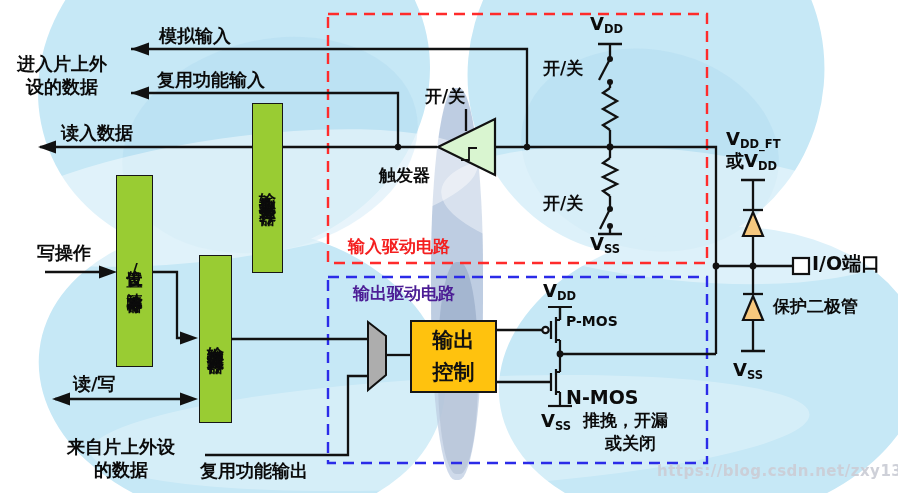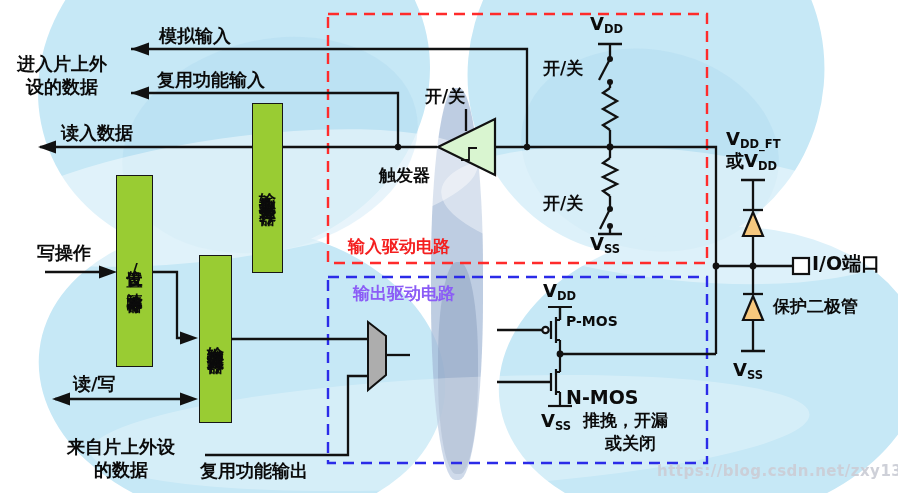--- a/index.html
+++ b/index.html
@@ -26,21 +26,21 @@
   .orangebox{
     position:absolute;z-index:4;background:#ffc20e;border:2px solid #161616;
     display:flex;flex-direction:column;align-items:center;justify-content:center;
     box-sizing:border-box;font-weight:bold;font-size:21px;line-height:1.5;color:#111;
   }
   
   .lbl{position:absolute;z-index:5;font-weight:bold;color:#0b0b0b;font-size:18px;line-height:1.25;white-space:nowrap;}
   .lbl .ln{display:block;}
   .sm{font-size:17px;}
   .red{color:#f42020;}
-  .blue{color:#8b5cf6;}
+  .blue{color:#4c1d95;}
   .center{text-align:center;white-space:normal;}
   .vlbl{font-size:18px;font-weight:bold;}
   .vlbl sub{font-size:11.5px;vertical-align:-3px;font-weight:bold;letter-spacing:0;}
   #watermark{position:absolute;z-index:6;font-size:15px;font-weight:bold;color:rgba(203,206,214,.95);letter-spacing:.5px;}
 </style>
 </head>
 <body>
 
 <div id="stage">
 
@@ -153,20 +153,24 @@
   <div class="greenbox" style="left:252px;top:103px;width:31px;height:170px;">
     <span class="vtext" style="font-size:17px;letter-spacing:3px;">输入数据寄存器</span>
   </div>
   <div class="greenbox" style="left:116px;top:175px;width:37px;height:192px;">
     <span class="vtext" style="font-size:16px;letter-spacing:1px;">位设置/清除寄存器</span>
   </div>
   <div class="greenbox" style="left:199px;top:255px;width:33px;height:168px;">
     <span class="vtext" style="font-size:17px;letter-spacing:2px;">输出数据寄存器</span>
   </div>
 
+  <div class="orangebox" style="left:410px;top:320px;width:87px;height:73px;">
+    <span>输出</span>
+    <span>控制</span>
+  </div>
 
   <div class="lbl center" style="left:6px;top:53px;width:112px;">
     <span class="ln">进入片上外</span>
     <span class="ln">设的数据</span>
   </div>
   <div class="lbl" style="left:159px;top:25px;">模拟输入</div>
   <div class="lbl" style="left:157px;top:69px;">复用功能输入</div>
   <div class="lbl" style="left:61px;top:122px;">读入数据</div>
   <div class="lbl" style="left:37px;top:242px;">写操作</div>
   <div class="lbl" style="left:73px;top:373px;">读/写</div>

